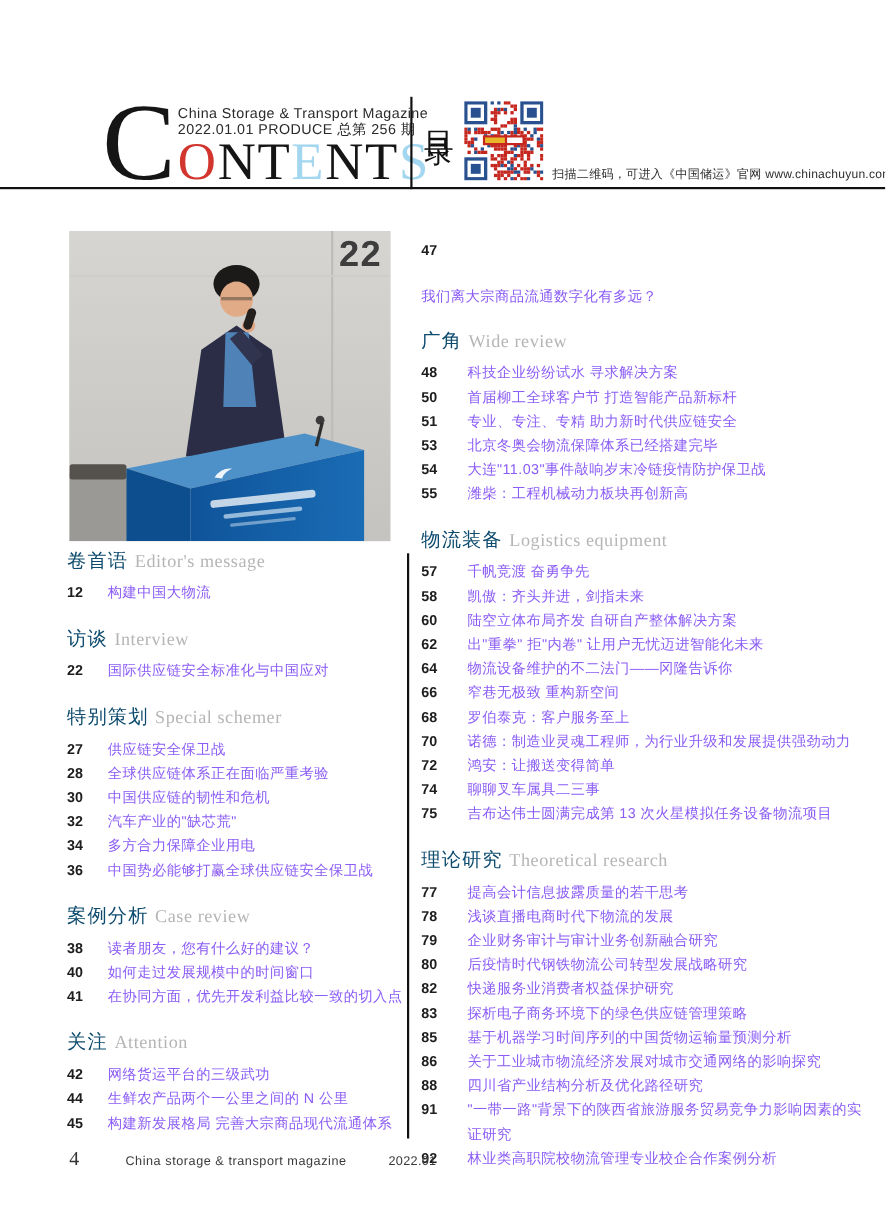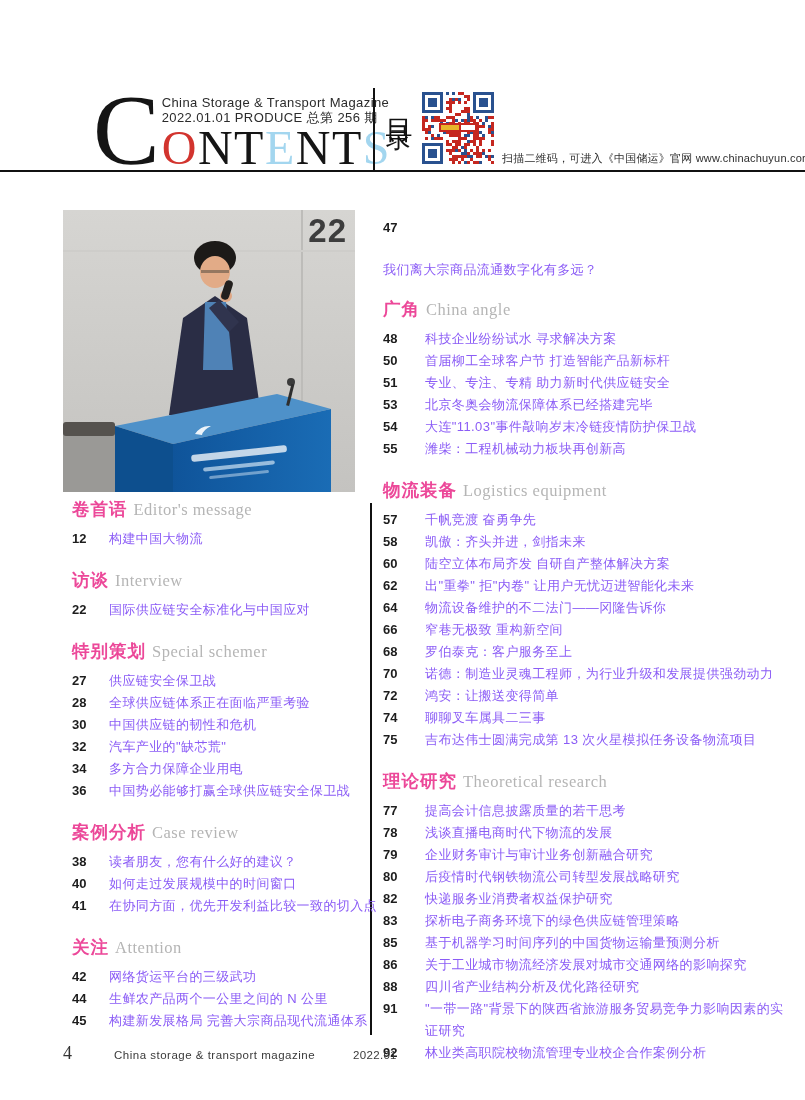--- a/index.html
+++ b/index.html
@@ -19,28 +19,28 @@
   .qr-caption{position:absolute;left:502px;top:151px;font-size:11px;color:#2e2e2e;letter-spacing:0.2px;white-space:nowrap;}
   .header-rule{position:absolute;left:0;top:170px;width:805px;height:2px;background:#111;}
 
   
   .photo{position:absolute;left:63px;top:210px;width:292px;height:282px;overflow:hidden;background:#cfcecc;}
   .photo svg{display:block;}
   .photo-num{position:absolute;top:2px;right:8px;font-size:33px;font-weight:bold;color:#3d3d3d;letter-spacing:1px;font-stretch:condensed;}
 
   
   .col{position:absolute;}
-  .col-left{left:72px;top:497px;width:306px;}
+  .col-left{left:61px;top:497px;width:306px;}
   .col-right{left:383px;top:210px;width:402px;}
   .col-divider{position:absolute;left:370px;top:503px;width:1.5px;height:532px;background:#111;}
 
   .sec-h{margin:18px 0 6px 0;font-size:17.5px;line-height:24px;white-space:nowrap;}
   .toc-section:first-child .sec-h{margin-top:0;}
   .col-right .toc-section:first-of-type .sec-h{margin-top:16px;}
-  .sec-h .zh{color:#ec4899;font-weight:bold;letter-spacing:1px;}
+  .sec-h .zh{color:#0c4a6e;font-weight:normal;letter-spacing:1px;}
   .sec-h .en{font-family:"Liberation Serif","DejaVu Serif",serif;font-weight:normal;
              color:#b5b5b5;font-size:16.5px;letter-spacing:0.5px;margin-left:6px;}
   .toc-item{display:flex;align-items:flex-start;line-height:22px;font-size:13px;}
   .toc-item .pg{flex:0 0 37px;font-weight:bold;color:#1d1d1d;font-size:13px;}
   .col-right .toc-item .pg{flex-basis:42px;}
   .toc-item .ttl{flex:1;color:#8b5cf6;letter-spacing:0.4px;}
   .intro-item{margin-top:7px;flex-direction:column;}
 
   
   .footer{position:absolute;left:63px;top:1043px;display:flex;align-items:baseline;}
@@ -404,21 +404,21 @@
         </div>
       </section>
     </div>
 
   <div class="col col-right" id="col-right">
     <div class="toc-item intro-item">
       <span class="pg">47</span>
       <span class="ttl">我们离大宗商品流通数字化有多远？</span>
     </div>
   <section class="toc-section">
-        <h2 class="sec-h"><span class="zh">广角</span><span class="en">China angle</span></h2>
+        <h2 class="sec-h"><span class="zh">广角</span><span class="en">Wide review</span></h2>
         <div class="toc-item">
           <span class="pg">48</span>
           <span class="ttl">科技企业纷纷试水 寻求解决方案</span>
         </div>
         <div class="toc-item">
           <span class="pg">50</span>
           <span class="ttl">首届柳工全球客户节 打造智能产品新标杆</span>
         </div>
         <div class="toc-item">
           <span class="pg">51</span>

